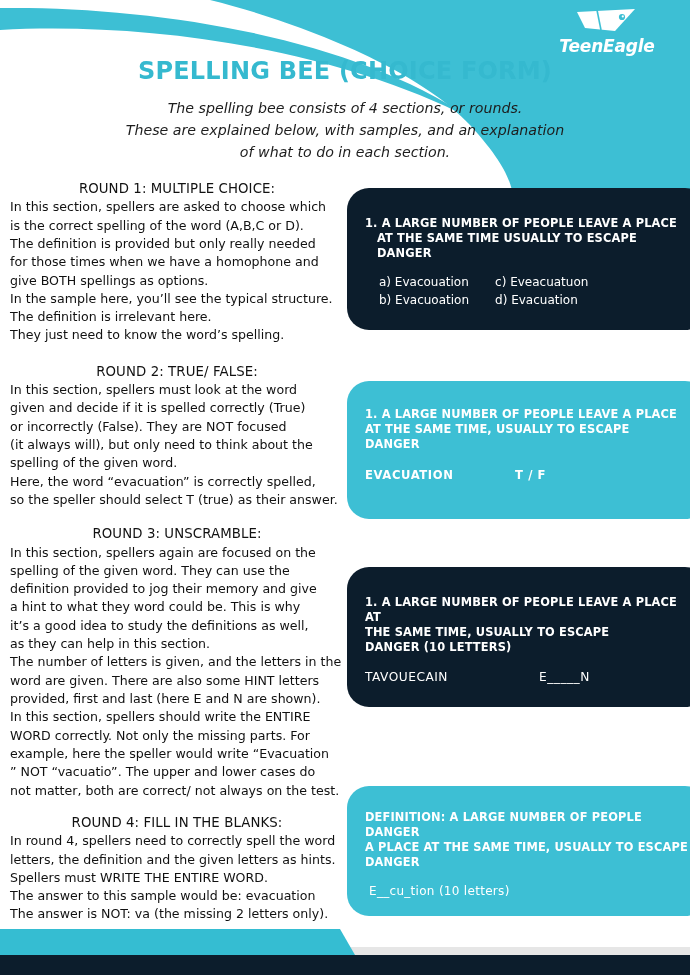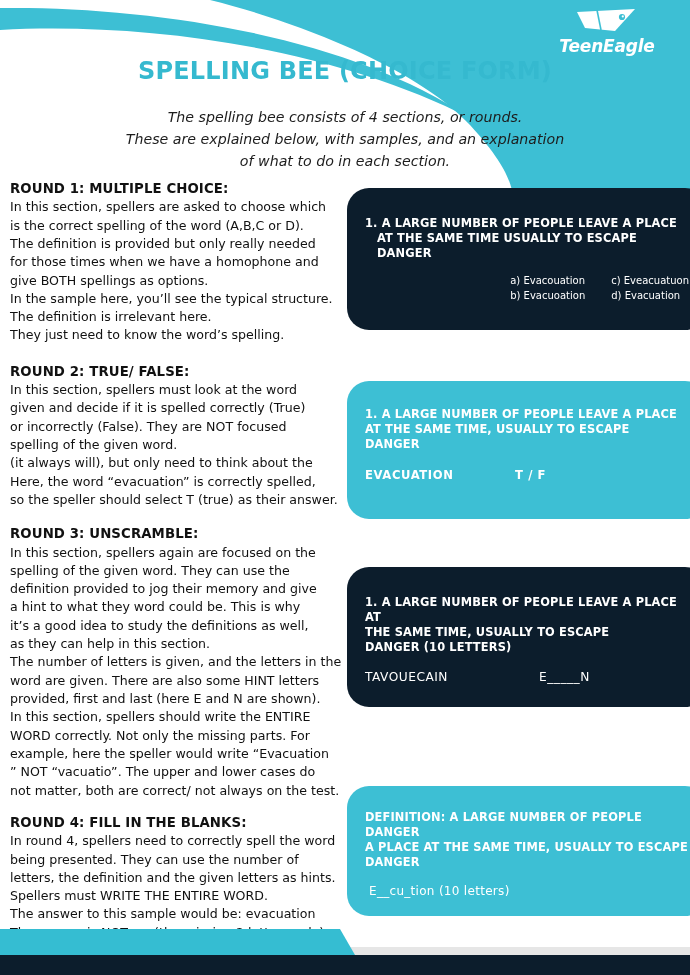--- a/index.html
+++ b/index.html
@@ -60,46 +60,47 @@
   .main-title {
     font-family: "DejaVu Sans", sans-serif;
     font-size: 24px;
     font-weight: bold;
     color: #35b9cf;
     letter-spacing: 0.2px;
     margin: 0;
     line-height: 1.15;
   }
   .subtitle {
-    margin: 20px auto 0 auto;
+    margin: 11px auto 0 auto;
     width: 560px;
     font-family: "DejaVu Sans", sans-serif;
     font-style: italic;
     font-size: 14.2px;
     color: #1d1d1d;
     line-height: 1.55;
   }
   .subtitle div { white-space: nowrap; }
 
   
   .left-col {
     position: absolute;
     left: 10px;
     top: 180px;
     width: 334px;
   }
   .round-block { margin-bottom: 14px; }
   .round-heading {
     font-family: "DejaVu Sans", sans-serif;
     font-size: 13.3px;
-    font-weight: bold;
+    font-weight: normal;
     color: #111111;
     letter-spacing: 0.1px;
     margin: 0 0 1px 0;
     line-height: 1.3;
+    text-align: center;
   }
   .round-body {
     font-family: "DejaVu Sans", sans-serif;
     font-size: 12.6px;
     color: #111111;
     line-height: 1.455;
   }
   .round-body div { white-space: nowrap; }
 
   
@@ -128,24 +129,23 @@
     letter-spacing: 0.15px;
     line-height: 1.33;
     margin: 0;
   }
   .card-q .indent { padding-left: 12px; display: block; }
 
   .opts {
     display: flex;
     margin-top: 12px;
     font-family: "DejaVu Sans", sans-serif;
-    font-size: 10px;
+    font-size: 12px;
     color: #ffffff;
     line-height: 1.5;
-    justify-content: flex-end;
   }
   .opt-col { padding-left: 14px; }
   .opt-col.second { padding-left: 26px; }
   .opt-col div { white-space: nowrap; }
 
   .card-answer-row {
     display: flex;
     margin-top: 16px;
     font-family: "DejaVu Sans", sans-serif;
     color: #ffffff;
@@ -247,22 +247,22 @@
         <div>They just need to know the word’s spelling.</div>
       </div>
     </div>
 
     <div class="round-block" id="block-r2">
       <p class="round-heading">ROUND 2:  TRUE/ FALSE:</p>
       <div class="round-body">
         <div>In this section, spellers must look at the word</div>
         <div>given and decide if it is spelled correctly (True)</div>
         <div>or incorrectly (False).  They are NOT focused</div>
+        <div>(it always will), but only need to think about the</div>
         <div>spelling of the given word.</div>
-        <div>(it always will), but only need to think about the</div>
         <div>Here, the word  “evacuation” is correctly spelled,</div>
         <div>so the speller should select T (true) as their answer.</div>
       </div>
     </div>
 
     <div class="round-block" id="block-r3">
       <p class="round-heading">ROUND 3:  UNSCRAMBLE:</p>
       <div class="round-body">
         <div>In this section, spellers again are focused on the</div>
         <div>spelling of the given word. They can use the</div>
@@ -278,21 +278,20 @@
         <div>example, here the speller would write “Evacuation</div>
         <div>”  NOT “vacuatio”.  The upper and lower cases do</div>
         <div>not matter, both are correct/ not always on the test.</div>
       </div>
     </div>
 
     <div class="round-block" id="block-r4">
       <p class="round-heading">ROUND 4:  FILL IN THE BLANKS:</p>
       <div class="round-body">
         <div>In round 4, spellers need to correctly spell the word</div>
-        <div>being presented. They can use the number of</div>
         <div>letters, the definition and the given letters as hints.</div>
         <div>Spellers must WRITE THE ENTIRE WORD.</div>
         <div>The answer to this sample would be: evacuation</div>
         <div>The answer is NOT:  va  (the missing 2 letters only).</div>
       </div>
     </div>
 
   </div>
 
   <div class="card dark" id="card-round1">

